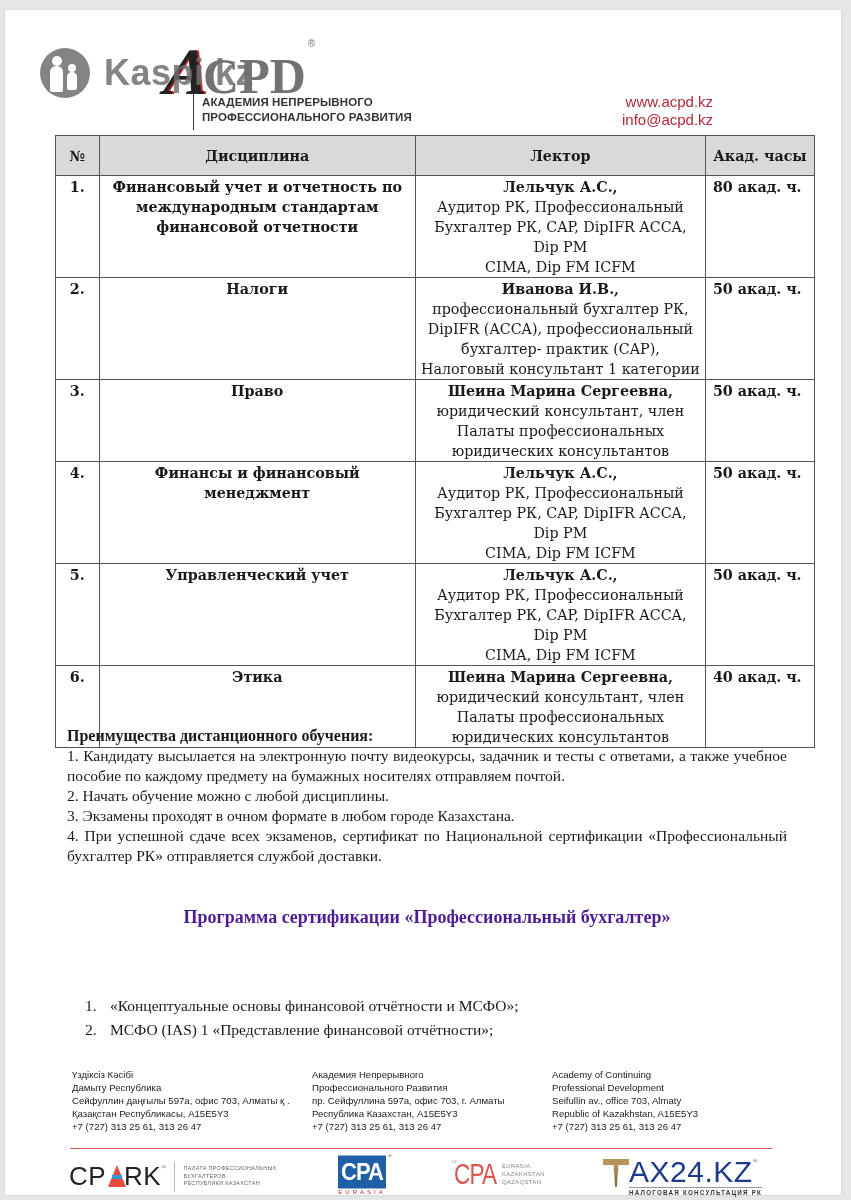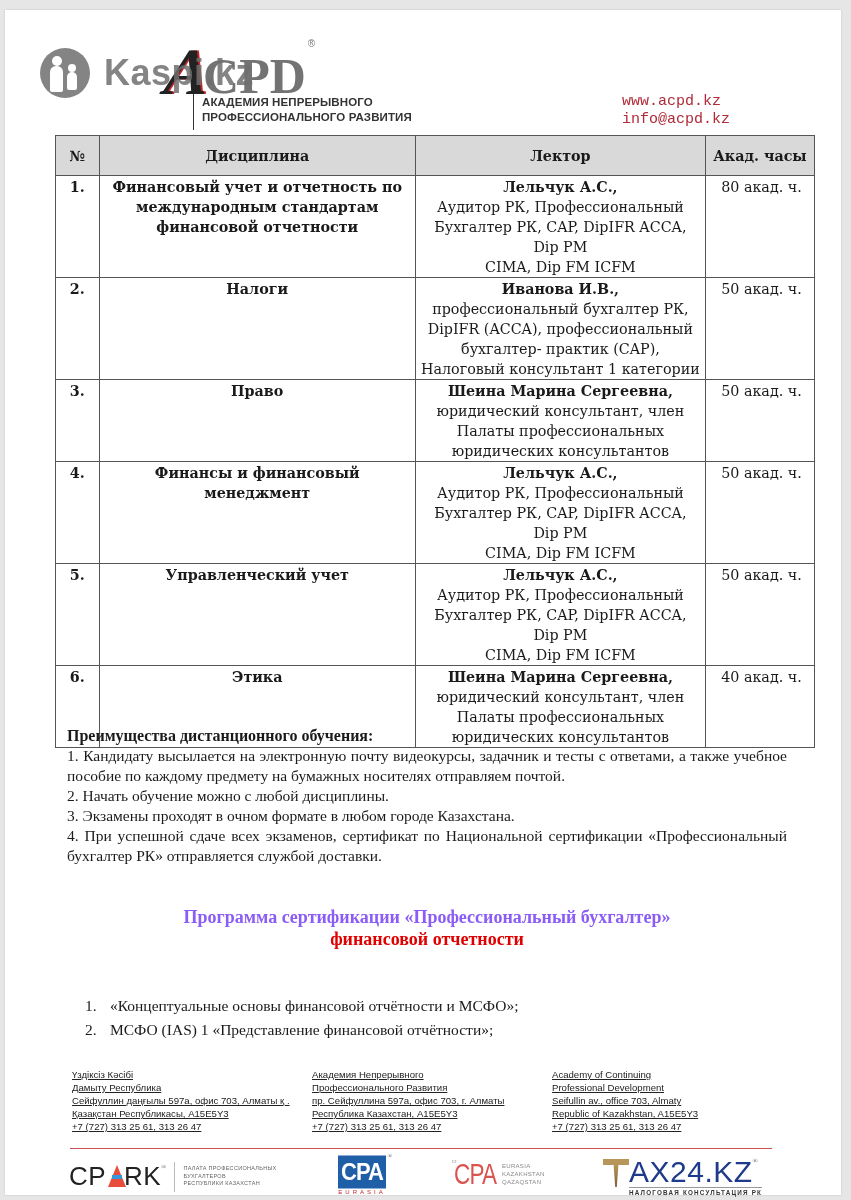--- a/index.html
+++ b/index.html
@@ -45,39 +45,39 @@
     }
     .logo-reg { font-family: "Liberation Sans", sans-serif; font-size: 10px; color: #777; align-self: flex-start; margin-top: 6px; margin-left: 2px; }
     .logo-divider { position: absolute; left: 188px; top: 78px; width: 1px; height: 42px; background: #333; }
     .logo-sub {
       position: absolute; left: 197px; top: 85px;
       font-family: "Liberation Sans", sans-serif; font-size: 11.5px; line-height: 15px; color: #333; font-weight: bold;
       letter-spacing: 0.1px;
     }
 
     .contacts {
-      position: absolute; left: 617px; top: 83px; text-align: left;
-      font-family: Liberation Mono, monospace; font-size: 15px; line-height: 18px; color: #b02a37;
+      position: absolute; left: 617px; top: 83px; text-align: right;
+      font-family: Liberation Sans, sans-serif; font-size: 15px; line-height: 18px; color: #b02a37;
     }
 
     
     table.courses {
       position: absolute; left: 50px; top: 125px; width: 760px;
       border-collapse: collapse; font-family: "DejaVu Serif", "Liberation Serif", serif;
     }
     table.courses th, table.courses td {
       border: 1px solid #555; vertical-align: top; font-size: 14.3px; line-height: 20px; padding: 0 4px;
     }
     table.courses th {
       background: #d9d9d9; font-weight: bold; text-align: center; vertical-align: middle; height: 40px;
     }
     .c-num { width: 40px; text-align: center; font-weight: bold; padding-top: 1px !important; }
     .c-disc { width: 290px; text-align: center; font-weight: bold; padding-top: 1px !important; }
     .c-lect { width: 266px; text-align: center; padding-top: 1px !important; }
-    .c-hours { width: 100px; text-align: center; padding-left: 7px !important; padding-top: 1px !important; }
+    .c-hours { width: 100px; text-align: left; padding-left: 7px !important; padding-top: 1px !important; font-weight: bold; }
     .lect-name { font-weight: bold; display: block; }
     .lect-line { display: block; text-align: center; }
 
     tr.r1 td { height: 80px; }
     tr.r2 td { height: 100px; }
     tr.r3 td { height: 80px; }
     tr.r4 td { height: 80px; }
     tr.r5 td { height: 100px; }
     tr.r6 td { height: 79px; }
 
@@ -85,30 +85,30 @@
     .advantages {
       position: absolute; left: 62px; top: 716px; width: 720px;
       font-family: "Liberation Serif", serif; font-size: 15.5px; line-height: 20px; color: #1a1a1a;
     }
     .adv-title { text-align: left; font-weight: bold; font-size: 16px; margin-bottom: 0; }
     .adv-item { text-align: justify; }
     .adv-item.last { text-align: justify; text-align-last: left; }
 
     
     .program { position: absolute; left: 62px; top: 896px; width: 720px; text-align: center; font-family: "Liberation Serif", serif; }
-    .prog-title { font-weight: bold; font-size: 18px; line-height: 22px; color: #8b5cf6; }
+    .prog-title { font-weight: bold; font-size: 18px; line-height: 22px; color: #4c1d95; }
     .prog-sub { font-weight: bold; font-size: 18px; line-height: 22px; color: #e00000; }
 
     .prog-list { position: absolute; left: 80px; top: 984px; font-family: "Liberation Serif", serif; font-size: 15.5px; line-height: 24px; color: #1a1a1a; list-style: none; }
     .prog-list li { display: flex; }
     .prog-list .n { width: 25px; }
 
     
     .footer-cols { position: absolute; left: 67px; top: 1058px; width: 720px; display: flex; font-family: "Liberation Sans", sans-serif; font-size: 9.6px; line-height: 13px; color: #222; }
-    .fcol { width: 258px; text-decoration: underline; }
+    .fcol { width: 258px; }
     .fcol.c2 { width: 258px; }
     .footer-rule { position: absolute; left: 65px; top: 1138px; width: 702px; height: 1px; background: #c1272d; opacity: 0.8; }
 
     
     .partners { position: absolute; top: 1145px; left: 0; width: 851px; height: 45px; }
     .cpark { position: absolute; left: 64px; top: 6px; display: flex; align-items: center; }
     .cpark-word { font-family: "Liberation Sans", sans-serif; font-size: 26px; letter-spacing: 0.5px; color: #222; }
     .cpark-a { display: inline-block; position: relative; color: transparent; }
     .cpark-a::before { content: ""; position: absolute; left: 2px; top: 4px; width: 0; height: 0; border-left: 9px solid transparent; border-right: 9px solid transparent; border-bottom: 22px solid #e74c3c; }
     .cpark-a::after { content: ""; position: absolute; left: 6px; top: 14px; width: 10px; height: 4px; background: #3498db; }
@@ -249,21 +249,20 @@
   <div class="advantages">
     <div class="adv-title">Преимущества дистанционного обучения:</div>
     <div class="adv-item">1.  Кандидату высылается на электронную почту видеокурсы, задачник и тесты с ответами, а также учебное пособие по каждому предмету на бумажных носителях отправляем почтой.</div>
     <div class="adv-item">2.  Начать обучение можно с любой дисциплины.</div>
     <div class="adv-item">3.  Экзамены проходят в очном формате в любом городе Казахстана.</div>
     <div class="adv-item last">4. При успешной сдаче всех экзаменов, сертификат по Национальной сертификации «Профессиональный бухгалтер РК» отправляется службой доставки.</div>
   </div>
 
   <div class="program">
     <div class="prog-title">Программа сертификации «Профессиональный бухгалтер»</div>
-    <div class="prog-sub">финансовой отчетности</div>
   </div>
   <ul class="prog-list">
     <li>
       <span class="n">1.</span>
       <span>«Концептуальные основы финансовой отчётности и МСФО»;</span>
     </li>
     <li>
       <span class="n">2.</span>
       <span>МСФО (IAS) 1 «Представление финансовой отчётности»;</span>
     </li>

